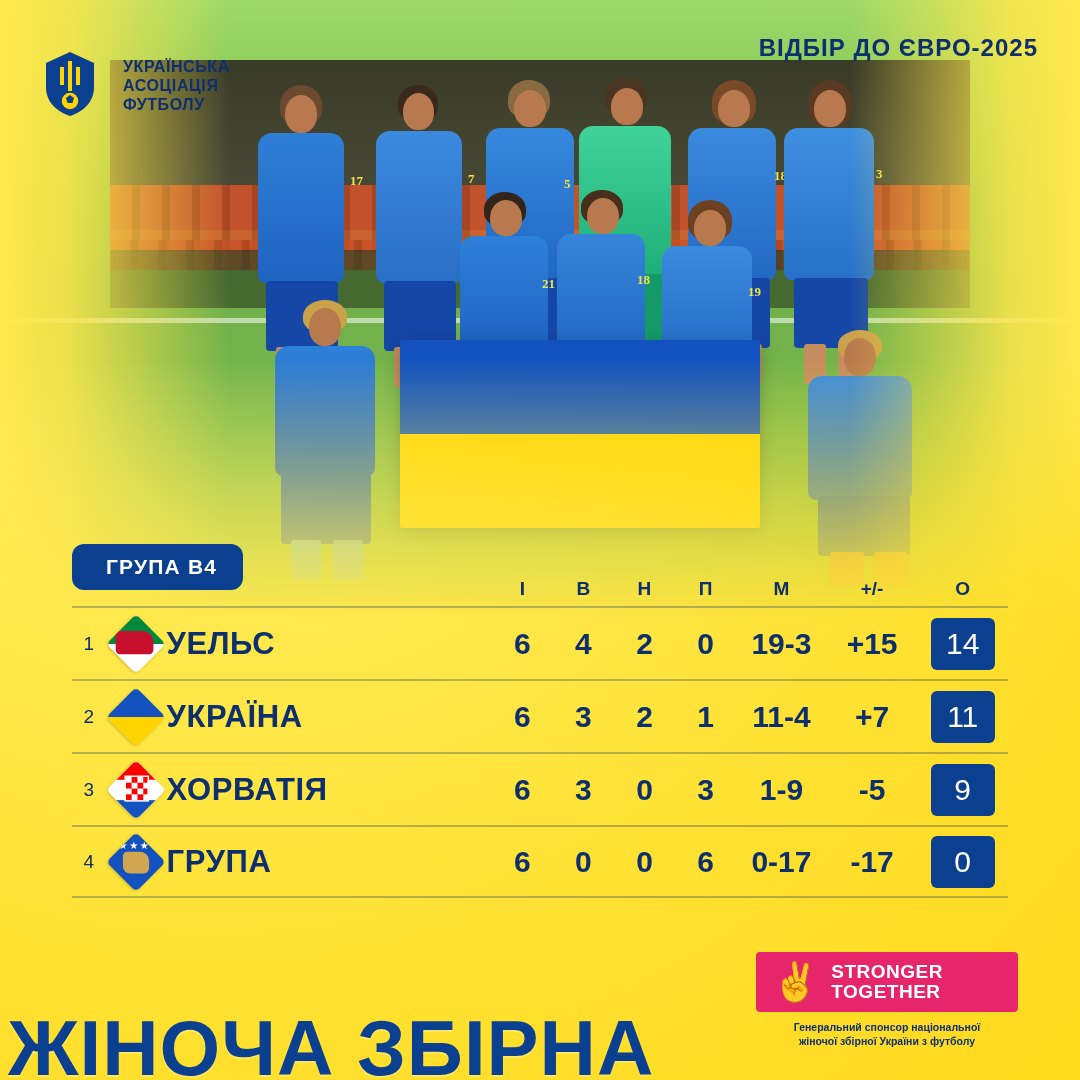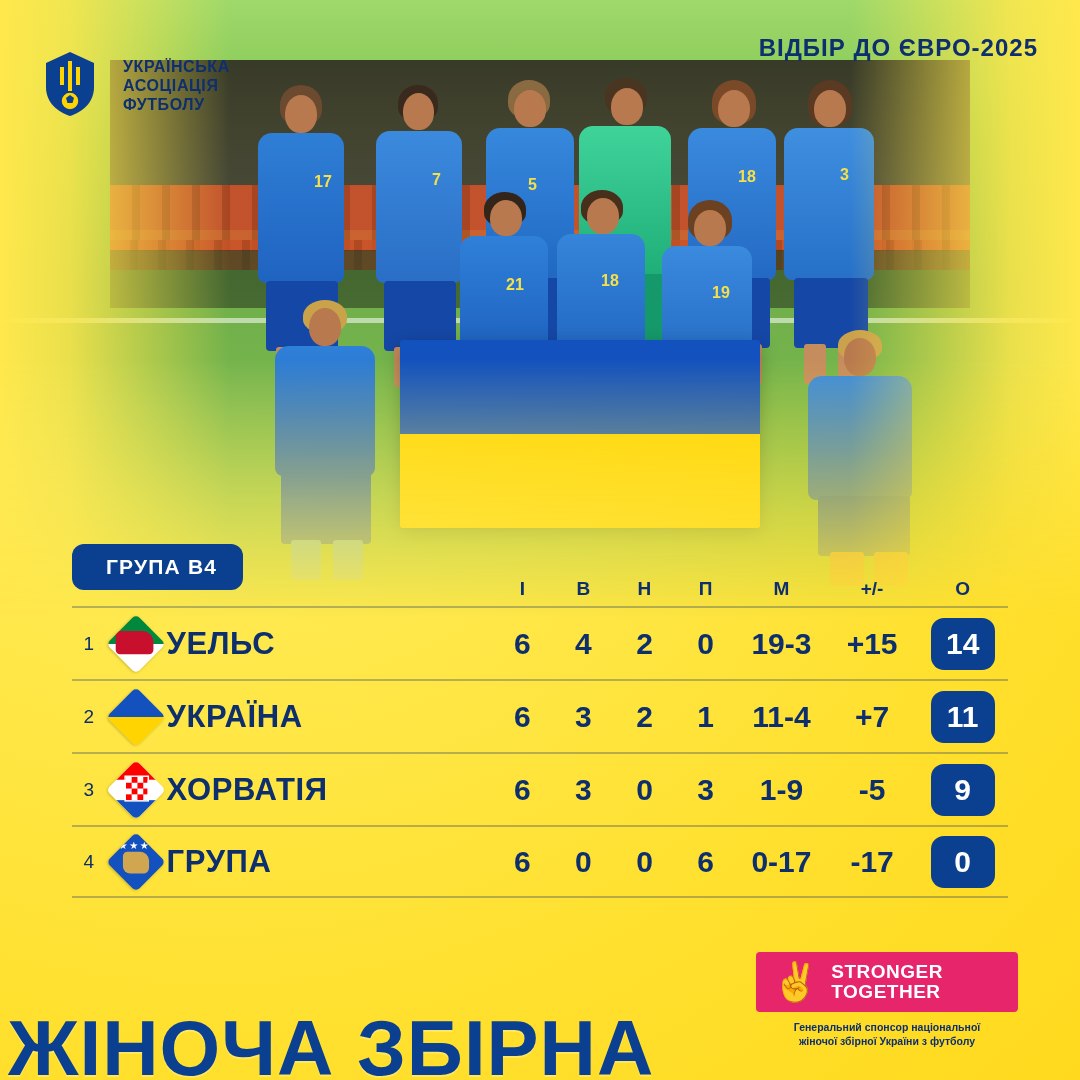--- a/index.html
+++ b/index.html
@@ -90,22 +90,23 @@
     position: absolute; top: 0; width: 230px; height: 100%;
   }
   .photo-side-fade-l { left: 0; background: linear-gradient(to right, #ffe84c 0%, rgba(255,232,76,0.85) 30%, rgba(255,232,76,0) 100%); }
   .photo-side-fade-r { right: 0; background: linear-gradient(to left, #ffe84c 0%, rgba(255,232,76,0.85) 30%, rgba(255,232,76,0) 100%); }
 
   .player { position: absolute; }
   .p-head { position: absolute; border-radius: 50% 50% 46% 46%; background: #b8794e; }
   .p-hair { position: absolute; border-radius: 50% 50% 38% 38%; }
   .p-body { position: absolute; border-radius: 14px 14px 8px 8px; }
   .p-num {
-    position: absolute; color: #f4e04a; font-weight: bold; font-size: 16px;
-    font-family: Liberation Sans, sans-serif;
+    position: absolute; color: #f4e04a; font-weight: bold; font-size: 13px;
+    font-family: Liberation Serif, serif;
+    margin-left: 36px;
   }
   .p-shorts { position: absolute; border-radius: 4px; background: #1547a6; }
   .p-legs { position: absolute; background: #c58c5d; border-radius: 3px; }
 
   .flag-big {
     position: absolute; left: 400px; top: 340px; width: 360px; height: 188px;
     box-shadow: 0 6px 18px rgba(0,0,0,.28);
     border-radius: 3px; overflow: hidden;
   }
   .flag-big .top { position: absolute; inset: 0 0 50% 0; background: #1352be; }
@@ -145,21 +146,21 @@
   .row .c-rank { color: #0d2f6e; font-size: 19px; font-weight: normal; }
   .team-name {
     color: #0d2f6e; font-weight: bold; font-size: 31px; letter-spacing: .6px;
   }
   .row .c-stat, .row .c-gd, .row .c-diff {
     color: #0d2f6e; font-weight: bold; font-size: 30px;
   }
   .pts-box {
     display: inline-flex; align-items: center; justify-content: center;
     width: 64px; height: 52px; background: #0b3f8f; color: #fff;
-    font-weight: bold; font-size: 30px; border-radius: 13px;
+    font-weight: normal; font-size: 30px; border-radius: 6px;
   }
   .flag-ico {
     width: 42px; height: 42px; position: relative; overflow: hidden;
     border-radius: 4px;
   }
   .flag-wrap { display: flex; justify-content: center; }
 
   
   .fl-wales { background: linear-gradient(to bottom,#00893d 0 50%, #ffffff 50% 100%); }
   .fl-wales::after {

